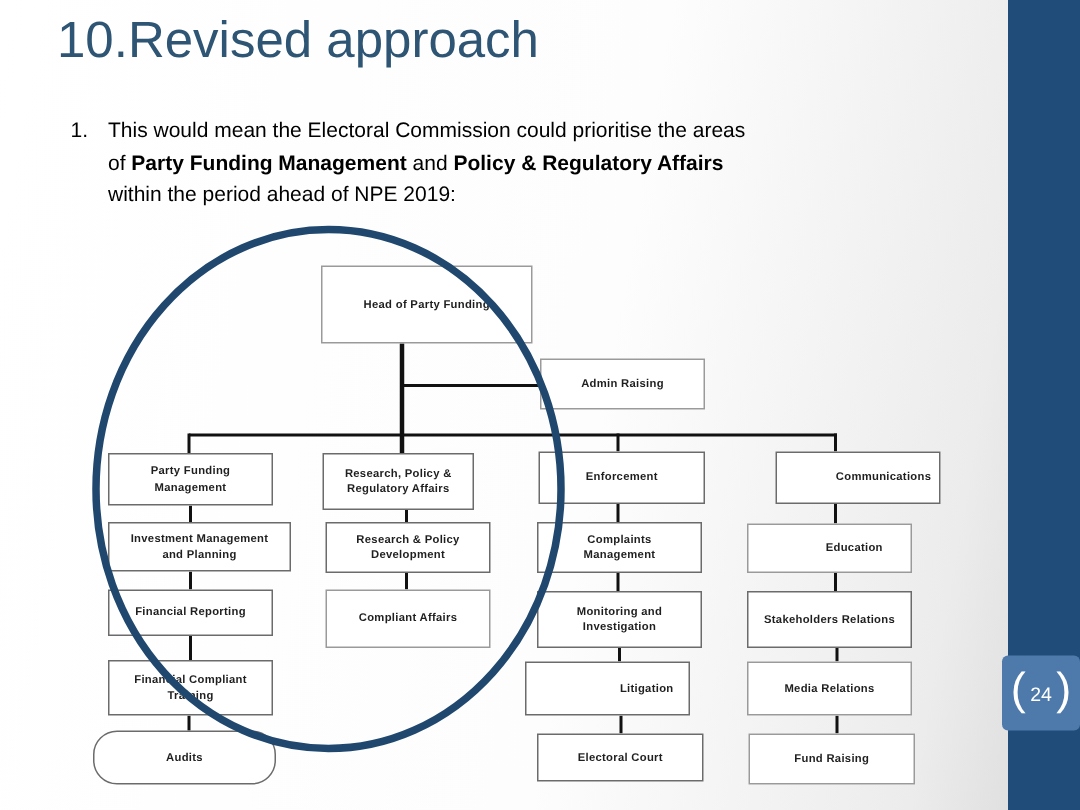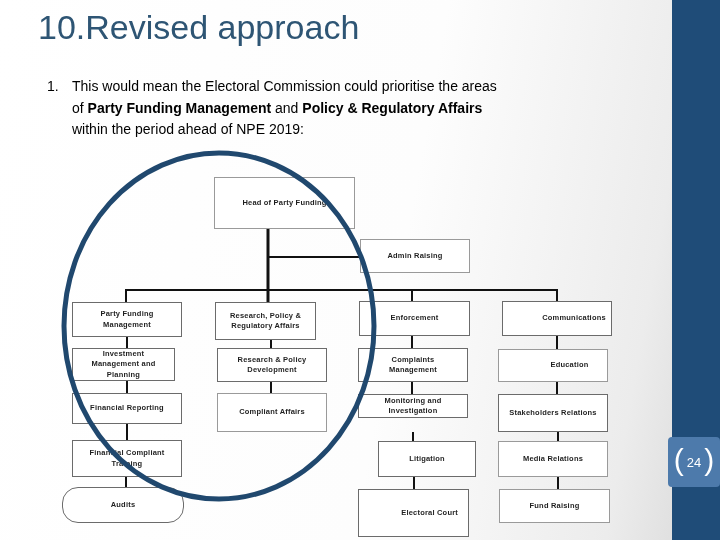--- a/index.html
+++ b/index.html
@@ -91,64 +91,64 @@
 
     <div class="node" style="left:72px;top:302px;width:110px;height:35px;">
         <span>Party Funding Management</span>
       </div>
     <div class="node" style="left:215px;top:302px;width:101px;height:38px;">
         <span>Research, Policy &amp; Regulatory Affairs</span>
       </div>
     <div class="node" style="left:359px;top:301px;width:111px;height:35px;">
         <span>Enforcement</span>
       </div>
-    <div class="node" style="left:502px;top:301px;width:110px;height:35px;padding-left:44px;">
+    <div class="node" style="left:517px;top:301px;width:110px;height:35px;padding-left:44px;">
         <span>Communications</span>
       </div>
 
-    <div class="node" style="left:72px;top:348px;width:103px;height:33px;">
+    <div class="node" style="left:72px;top:348px;width:122px;height:33px;">
         <span>Investment Management and Planning</span>
       </div>
     <div class="node" style="left:217px;top:348px;width:110px;height:34px;">
         <span>Research &amp; Policy Development</span>
       </div>
     <div class="node" style="left:358px;top:348px;width:110px;height:34px;">
         <span>Complaints Management</span>
       </div>
     <div class="node light" style="left:498px;top:349px;width:110px;height:33px;padding-left:43px;">
         <span>Education</span>
       </div>
 
     <div class="node" style="left:72px;top:393px;width:110px;height:31px;">
         <span>Financial Reporting</span>
       </div>
     <div class="node light" style="left:217px;top:393px;width:110px;height:39px;">
         <span>Compliant Affairs</span>
       </div>
-    <div class="node" style="left:358px;top:394px;width:110px;height:24px;">
+    <div class="node" style="left:358px;top:394px;width:110px;height:38px;">
         <span>Monitoring and Investigation</span>
       </div>
     <div class="node" style="left:498px;top:394px;width:110px;height:38px;">
         <span>Stakeholders Relations</span>
       </div>
 
     <div class="node" style="left:72px;top:440px;width:110px;height:37px;padding:0 14px;">
         <span>Financial Compliant Training</span>
       </div>
-    <div class="node" style="left:378px;top:441px;width:98px;height:36px;">
+    <div class="node" style="left:350px;top:441px;width:110px;height:36px;justify-content:flex-end;">
         <span>Litigation</span>
       </div>
     <div class="node light" style="left:498px;top:441px;width:110px;height:36px;">
         <span>Media Relations</span>
       </div>
 
     <div class="node" style="left:62px;top:487px;width:122px;height:36px;border-radius:16px;">
         <span>Audits</span>
       </div>
-    <div class="node" style="left:358px;top:489px;width:111px;height:48px;justify-content:flex-end;">
+    <div class="node" style="left:358px;top:489px;width:111px;height:32px;">
         <span>Electoral Court</span>
       </div>
     <div class="node light" style="left:499px;top:489px;width:111px;height:34px;">
         <span>Fund Raising</span>
       </div>
 
     <svg width="720" height="540">
       <ellipse cx="219" cy="326" rx="155" ry="173" fill="none" stroke="#20486e" stroke-width="5"></ellipse>
     </svg>
   </div>

